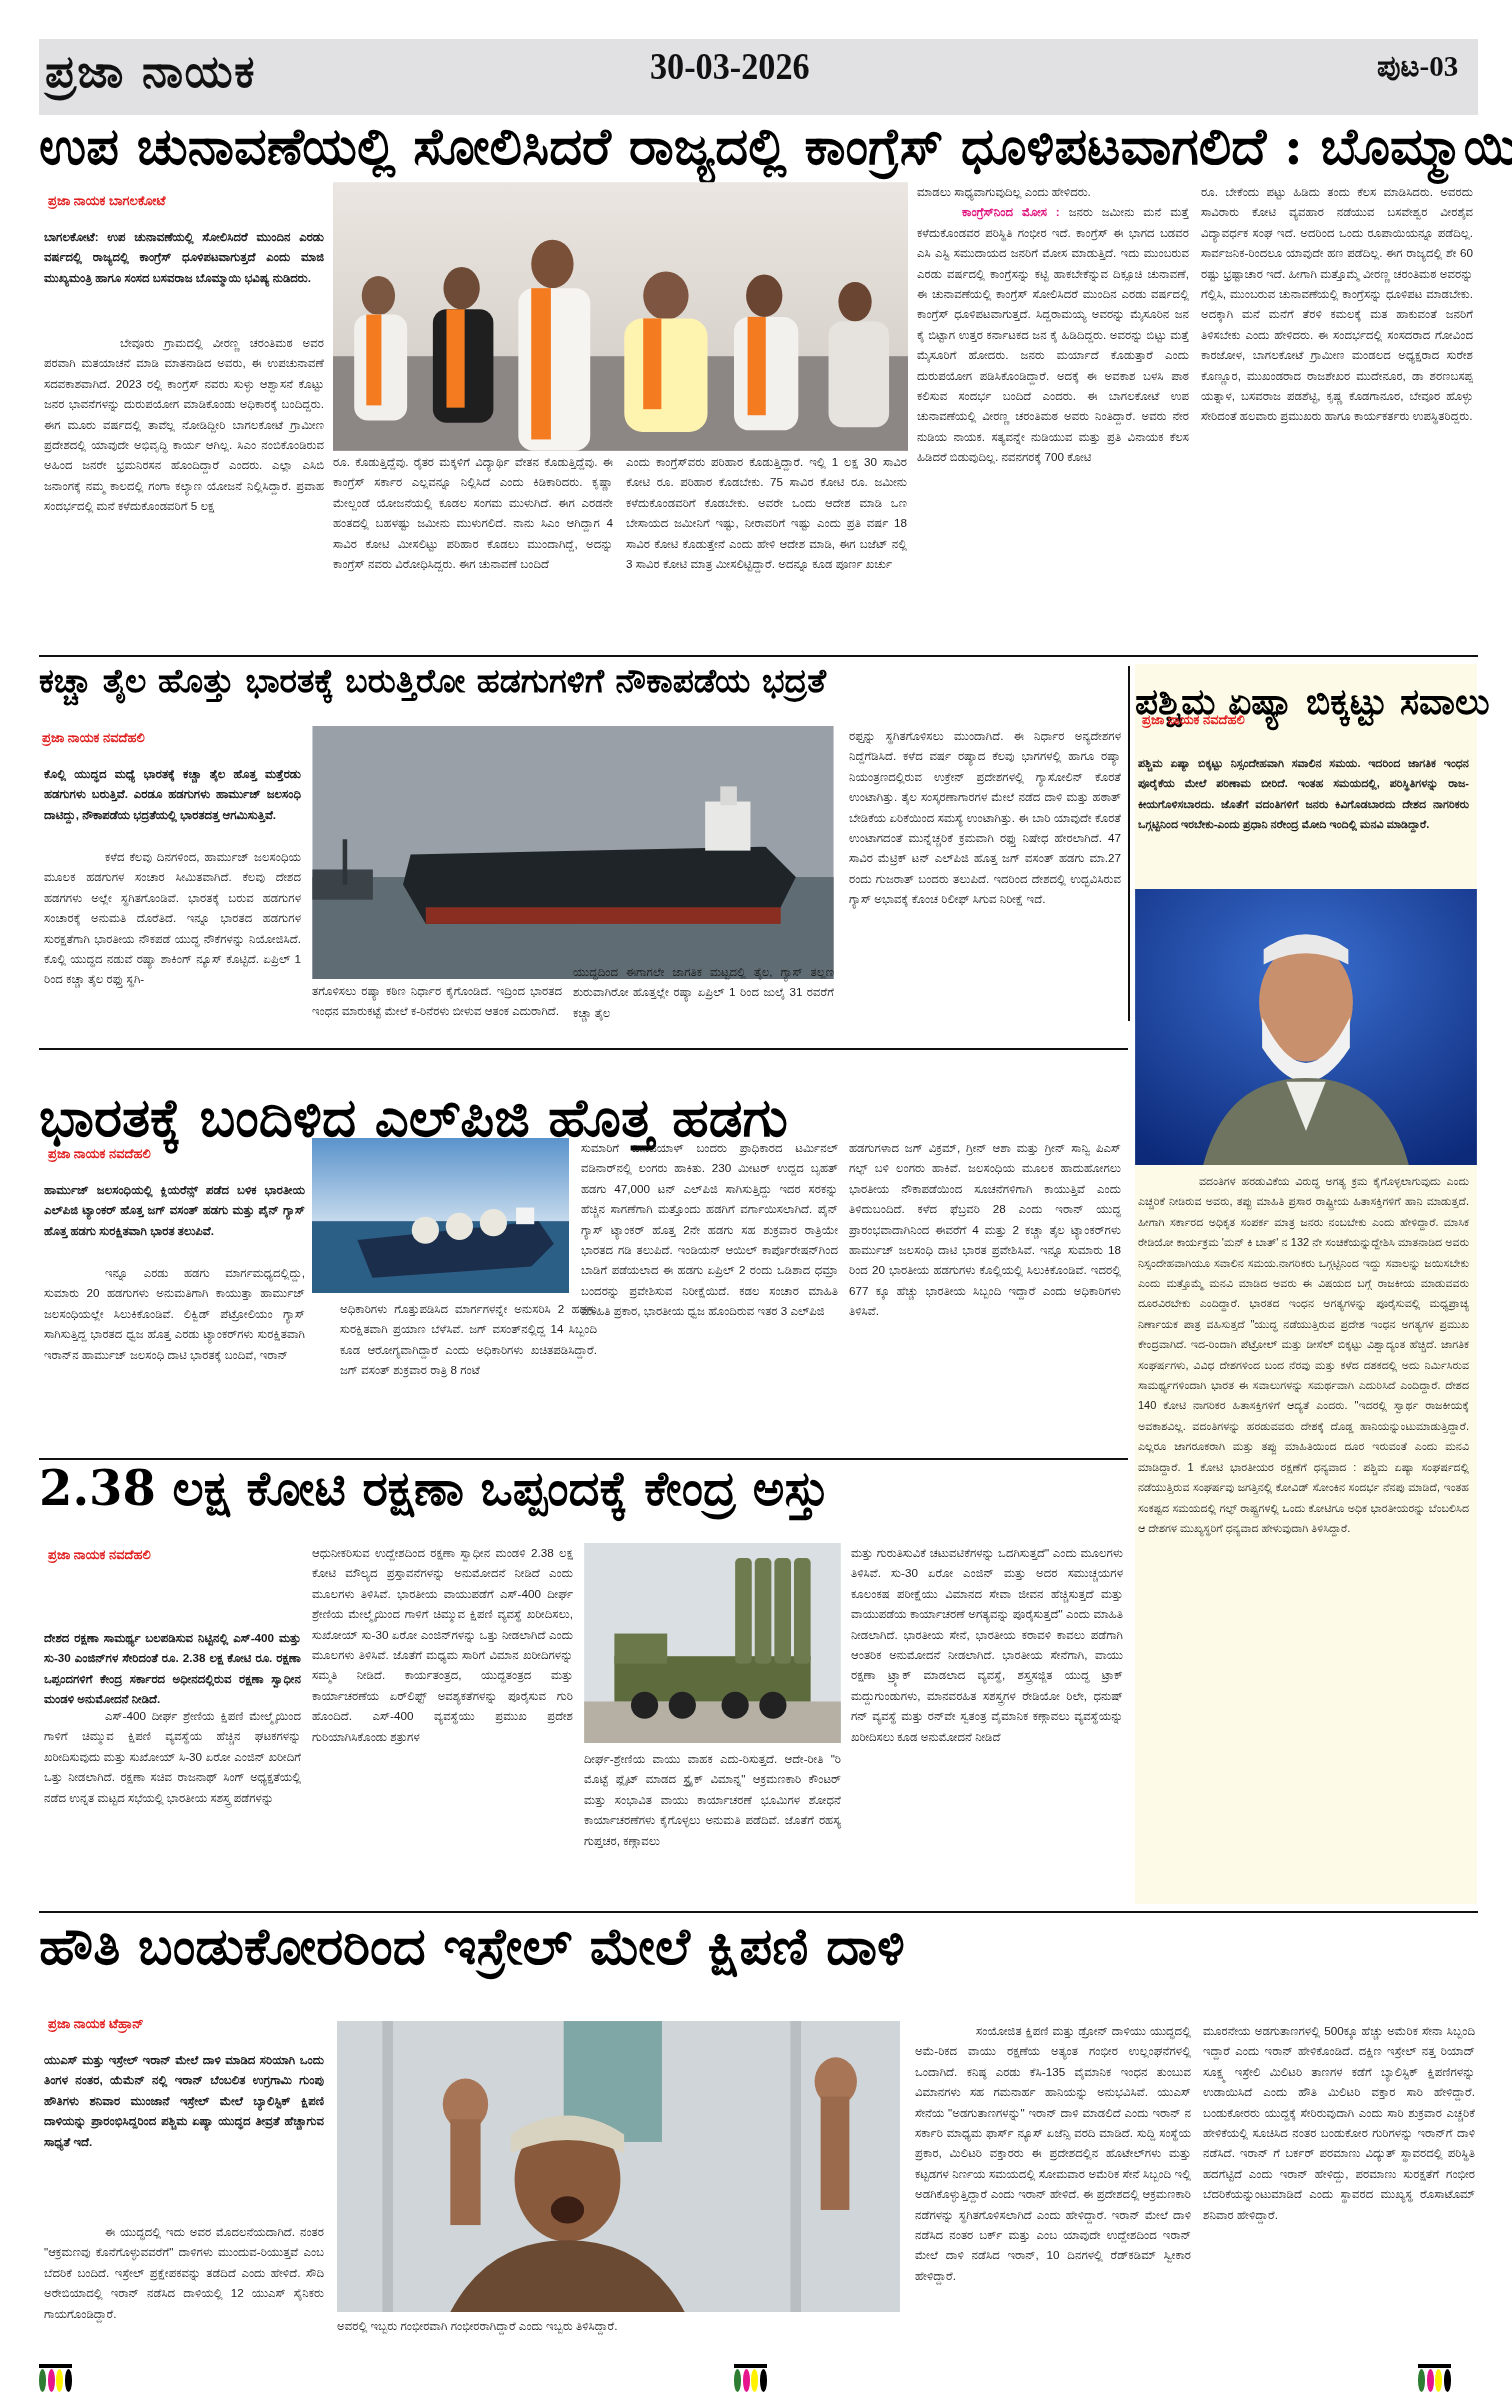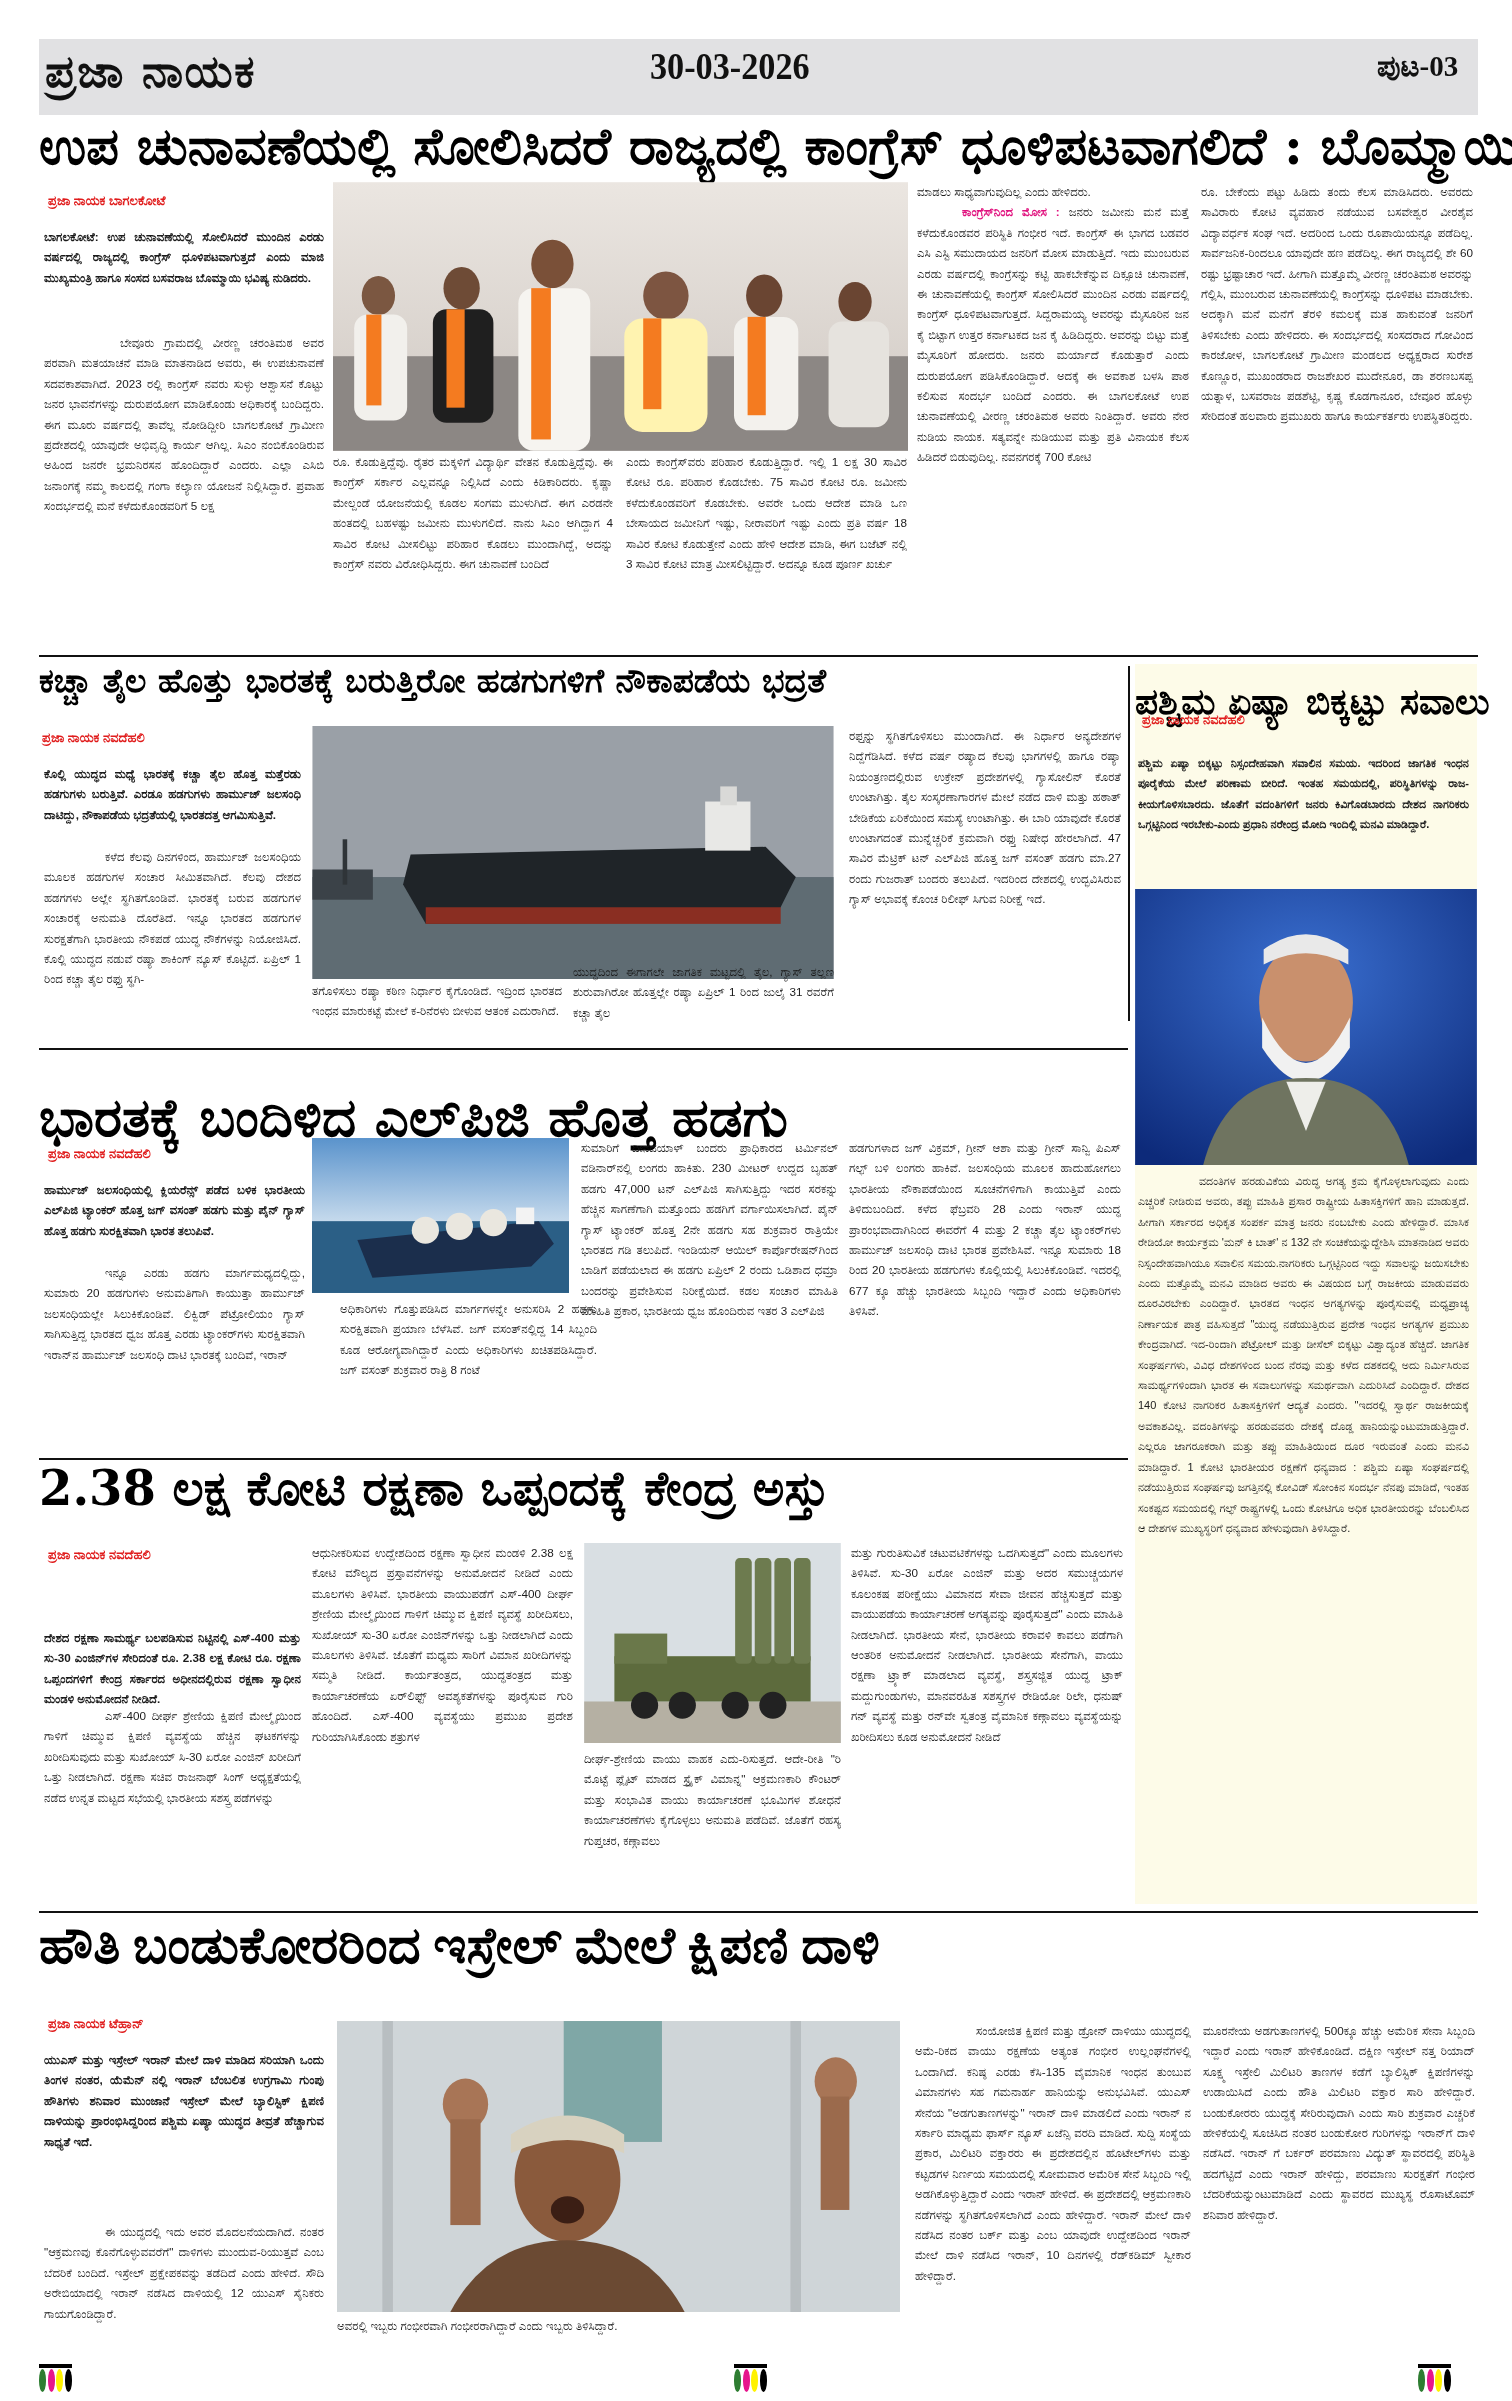--- a/index.html
+++ b/index.html
@@ -187,21 +187,21 @@
         <circle cx="200" cy="215" r="18"></circle>
         <circle cx="250" cy="215" r="18"></circle>
       </g>
   </svg>
 </div>
 <div class="abs col" style="left:584px; top:1749px; width:257px; height:140px;">ದೀರ್ಘ-ಶ್ರೇಣಿಯ ವಾಯು ವಾಹಕ ಎದು-ರಿಸುತ್ತದೆ. ಆದೇ-ರೀತಿ "ರಿ ಮೊಟ್ಟೆ ಪ್ಲೈಟ್ ಮಾಡದ ಸ್ಟ್ರೈಕ್ ವಿಮಾನ್ನ" ಆಕ್ರಮಣಕಾರಿ ಕೌಂಟರ್ ಮತ್ತು ಸಂಭಾವಿತ ವಾಯು ಕಾರ್ಯಾಚರಣೆ ಭೂಮಿಗಳ ಶೋಧನೆ ಕಾರ್ಯಾಚರಣೆಗಳು ಕೈಗೊಳ್ಳಲು ಅನುಮತಿ ಪಡೆದಿವೆ. ಜೊತೆಗೆ ರಹಸ್ಯ ಗುಪ್ತಚರ, ಕಣ್ಗಾವಲು</div>
 <div class="abs col" style="left:851px; top:1543px; width:272px; height:344px;">ಮತ್ತು ಗುರುತಿಸುವಿಕೆ ಚಟುವಟಿಕೆಗಳನ್ನು ಒದಗಿಸುತ್ತದೆ" ಎಂದು ಮೂಲಗಳು ತಿಳಿಸಿವೆ. ಸು-30 ಏರೋ ಎಂಜಿನ್ ಮತ್ತು ಅದರ ಸಮುಚ್ಚಯಗಳ ಕೂಲಂಕಷ ಪರೀಕ್ಷೆಯು ವಿಮಾನದ ಸೇವಾ ಜೀವನ ಹೆಚ್ಚಿಸುತ್ತದೆ ಮತ್ತು ವಾಯುಪಡೆಯ ಕಾರ್ಯಾಚರಣೆ ಅಗತ್ಯವನ್ನು ಪೂರೈಸುತ್ತದೆ" ಎಂದು ಮಾಹಿತಿ ನೀಡಲಾಗಿದೆ. ಭಾರತೀಯ ಸೇನೆ, ಭಾರತೀಯ ಕರಾವಳಿ ಕಾವಲು ಪಡೆಗಾಗಿ ಆಂತರಿಕ ಅನುಮೋದನೆ ನೀಡಲಾಗಿದೆ. ಭಾರತೀಯ ಸೇನೆಗಾಗಿ, ವಾಯು ರಕ್ಷಣಾ ಟ್ರ್ಯಾಕ್ ಮಾಡಲಾದ ವ್ಯವಸ್ಥೆ, ಶಸ್ತ್ರಸಜ್ಜಿತ ಯುದ್ಧ ಟ್ರಾಕ್ ಮದ್ದುಗುಂಡುಗಳು, ಮಾನವರಹಿತ ಸಶಸ್ತ್ರಗಳ ರೇಡಿಯೋ ರಿಲೇ, ಧನುಷ್ ಗನ್ ವ್ಯವಸ್ಥೆ ಮತ್ತು ರನ್‌ವೇ ಸ್ವತಂತ್ರ ವೈಮಾನಿಕ ಕಣ್ಗಾವಲು ವ್ಯವಸ್ಥೆಯನ್ನು ಖರೀದಿಸಲು ಕೂಡ ಅನುಮೋದನೆ ನೀಡಿದೆ</div>
 
 <div class="abs rule" style="left:39px; top:1911px; width:1439px;"></div>
 
-<div class="abs headline" style="left:39px; top:1921px; font-size:51px; width:1439px;font-family:Liberation Serif, serif;">ಹೌತಿ ಬಂಡುಕೋರರಿಂದ ಇಸ್ರೇಲ್ ಮೇಲೆ ಕ್ಷಿಪಣಿ ದಾಳಿ</div>
+<div class="abs headline" style="left:39px; top:1921px; font-size:51px; width:1439px;">ಹೌತಿ ಬಂಡುಕೋರರಿಂದ ಇಸ್ರೇಲ್ ಮೇಲೆ ಕ್ಷಿಪಣಿ ದಾಳಿ</div>
 <div class="abs dateline" style="left:48px; top:2016px;">ಪ್ರಜಾ ನಾಯಕ ಟೆಹ್ರಾನ್</div>
 <div class="abs col lead" style="left:44px; top:2050px; width:280px; height:144px;">ಯುಎಸ್ ಮತ್ತು ಇಸ್ರೇಲ್ ಇರಾನ್ ಮೇಲೆ ದಾಳಿ ಮಾಡಿದ ಸರಿಯಾಗಿ ಒಂದು ತಿಂಗಳ ನಂತರ, ಯೆಮೆನ್ ನಲ್ಲಿ ಇರಾನ್ ಬೆಂಬಲಿತ ಉಗ್ರಗಾಮಿ ಗುಂಪು ಹೌತಿಗಳು ಶನಿವಾರ ಮುಂಜಾನೆ ಇಸ್ರೇಲ್ ಮೇಲೆ ಬ್ಯಾಲಿಸ್ಟಿಕ್ ಕ್ಷಿಪಣಿ ದಾಳಿಯನ್ನು ಪ್ರಾರಂಭಿಸಿದ್ದರಿಂದ ಪಶ್ಚಿಮ ಏಷ್ಯಾ ಯುದ್ಧದ ತೀವ್ರತೆ ಹೆಚ್ಚಾಗುವ ಸಾಧ್ಯತೆ ಇದೆ.</div>
 <div class="abs col" style="left:44px; top:2193px; width:280px; height:151px; text-indent:61px;margin-top:29px;">ಈ ಯುದ್ಧದಲ್ಲಿ ಇದು ಅವರ ಮೊದಲನೆಯದಾಗಿದೆ. ನಂತರ "ಆಕ್ರಮಣವು ಕೊನೆಗೊಳ್ಳುವವರೆಗೆ" ದಾಳಿಗಳು ಮುಂದುವ-ರಿಯುತ್ತವೆ ಎಂಬ ಬೆದರಿಕೆ ಬಂದಿದೆ. ಇಸ್ರೇಲ್ ಪ್ರಕ್ಷೇಪಕವನ್ನು ತಡೆದಿದೆ ಎಂದು ಹೇಳಿದೆ. ಸೌದಿ ಅರೇಬಿಯಾದಲ್ಲಿ ಇರಾನ್ ನಡೆಸಿದ ದಾಳಿಯಲ್ಲಿ 12 ಯುಎಸ್ ಸೈನಿಕರು ಗಾಯಗೊಂಡಿದ್ದಾರೆ.</div>
 
 <div class="abs photo" style="left:337px; top:2021px; width:563px; height:291px;">
   <svg width="563" height="291" viewBox="0 0 745 385">
     <rect width="745" height="385" fill="#cfd5d8"></rect>
     <rect x="300" y="0" width="130" height="160" fill="#7fa7a6"></rect>
     <rect x="60" y="0" width="14" height="385" fill="#b8bec1"></rect>
     <rect x="600" y="0" width="14" height="385" fill="#b8bec1"></rect>

